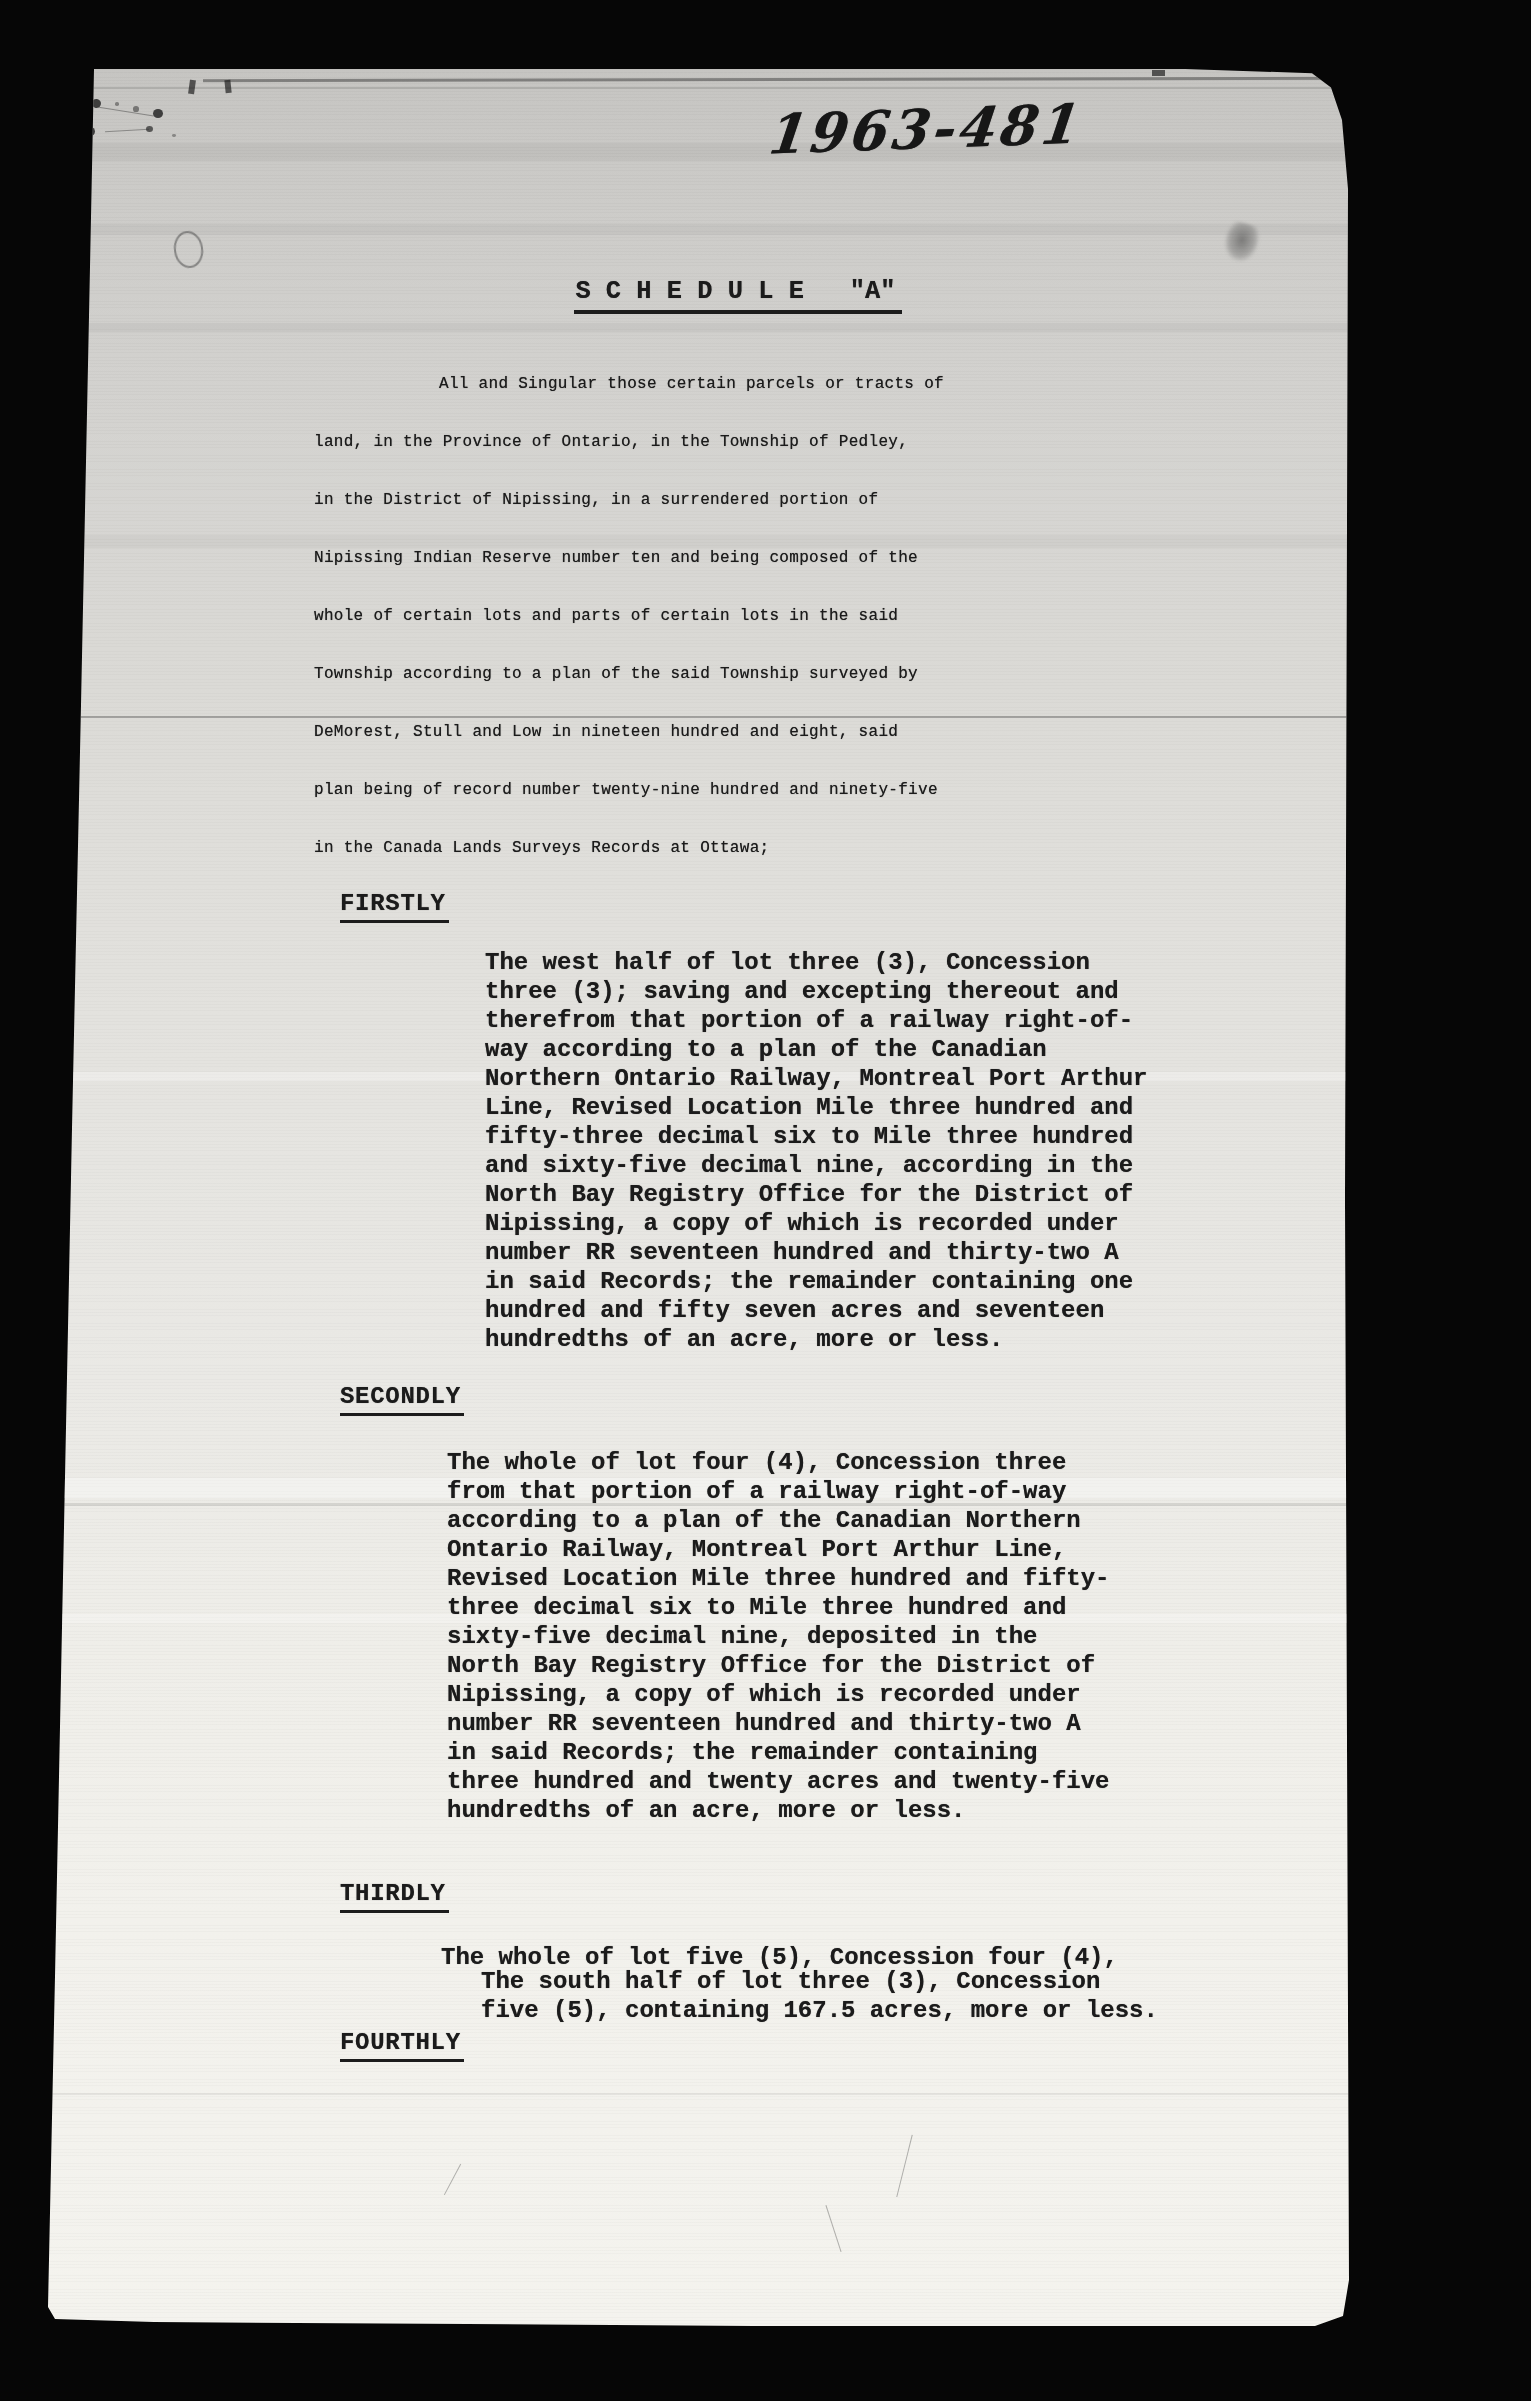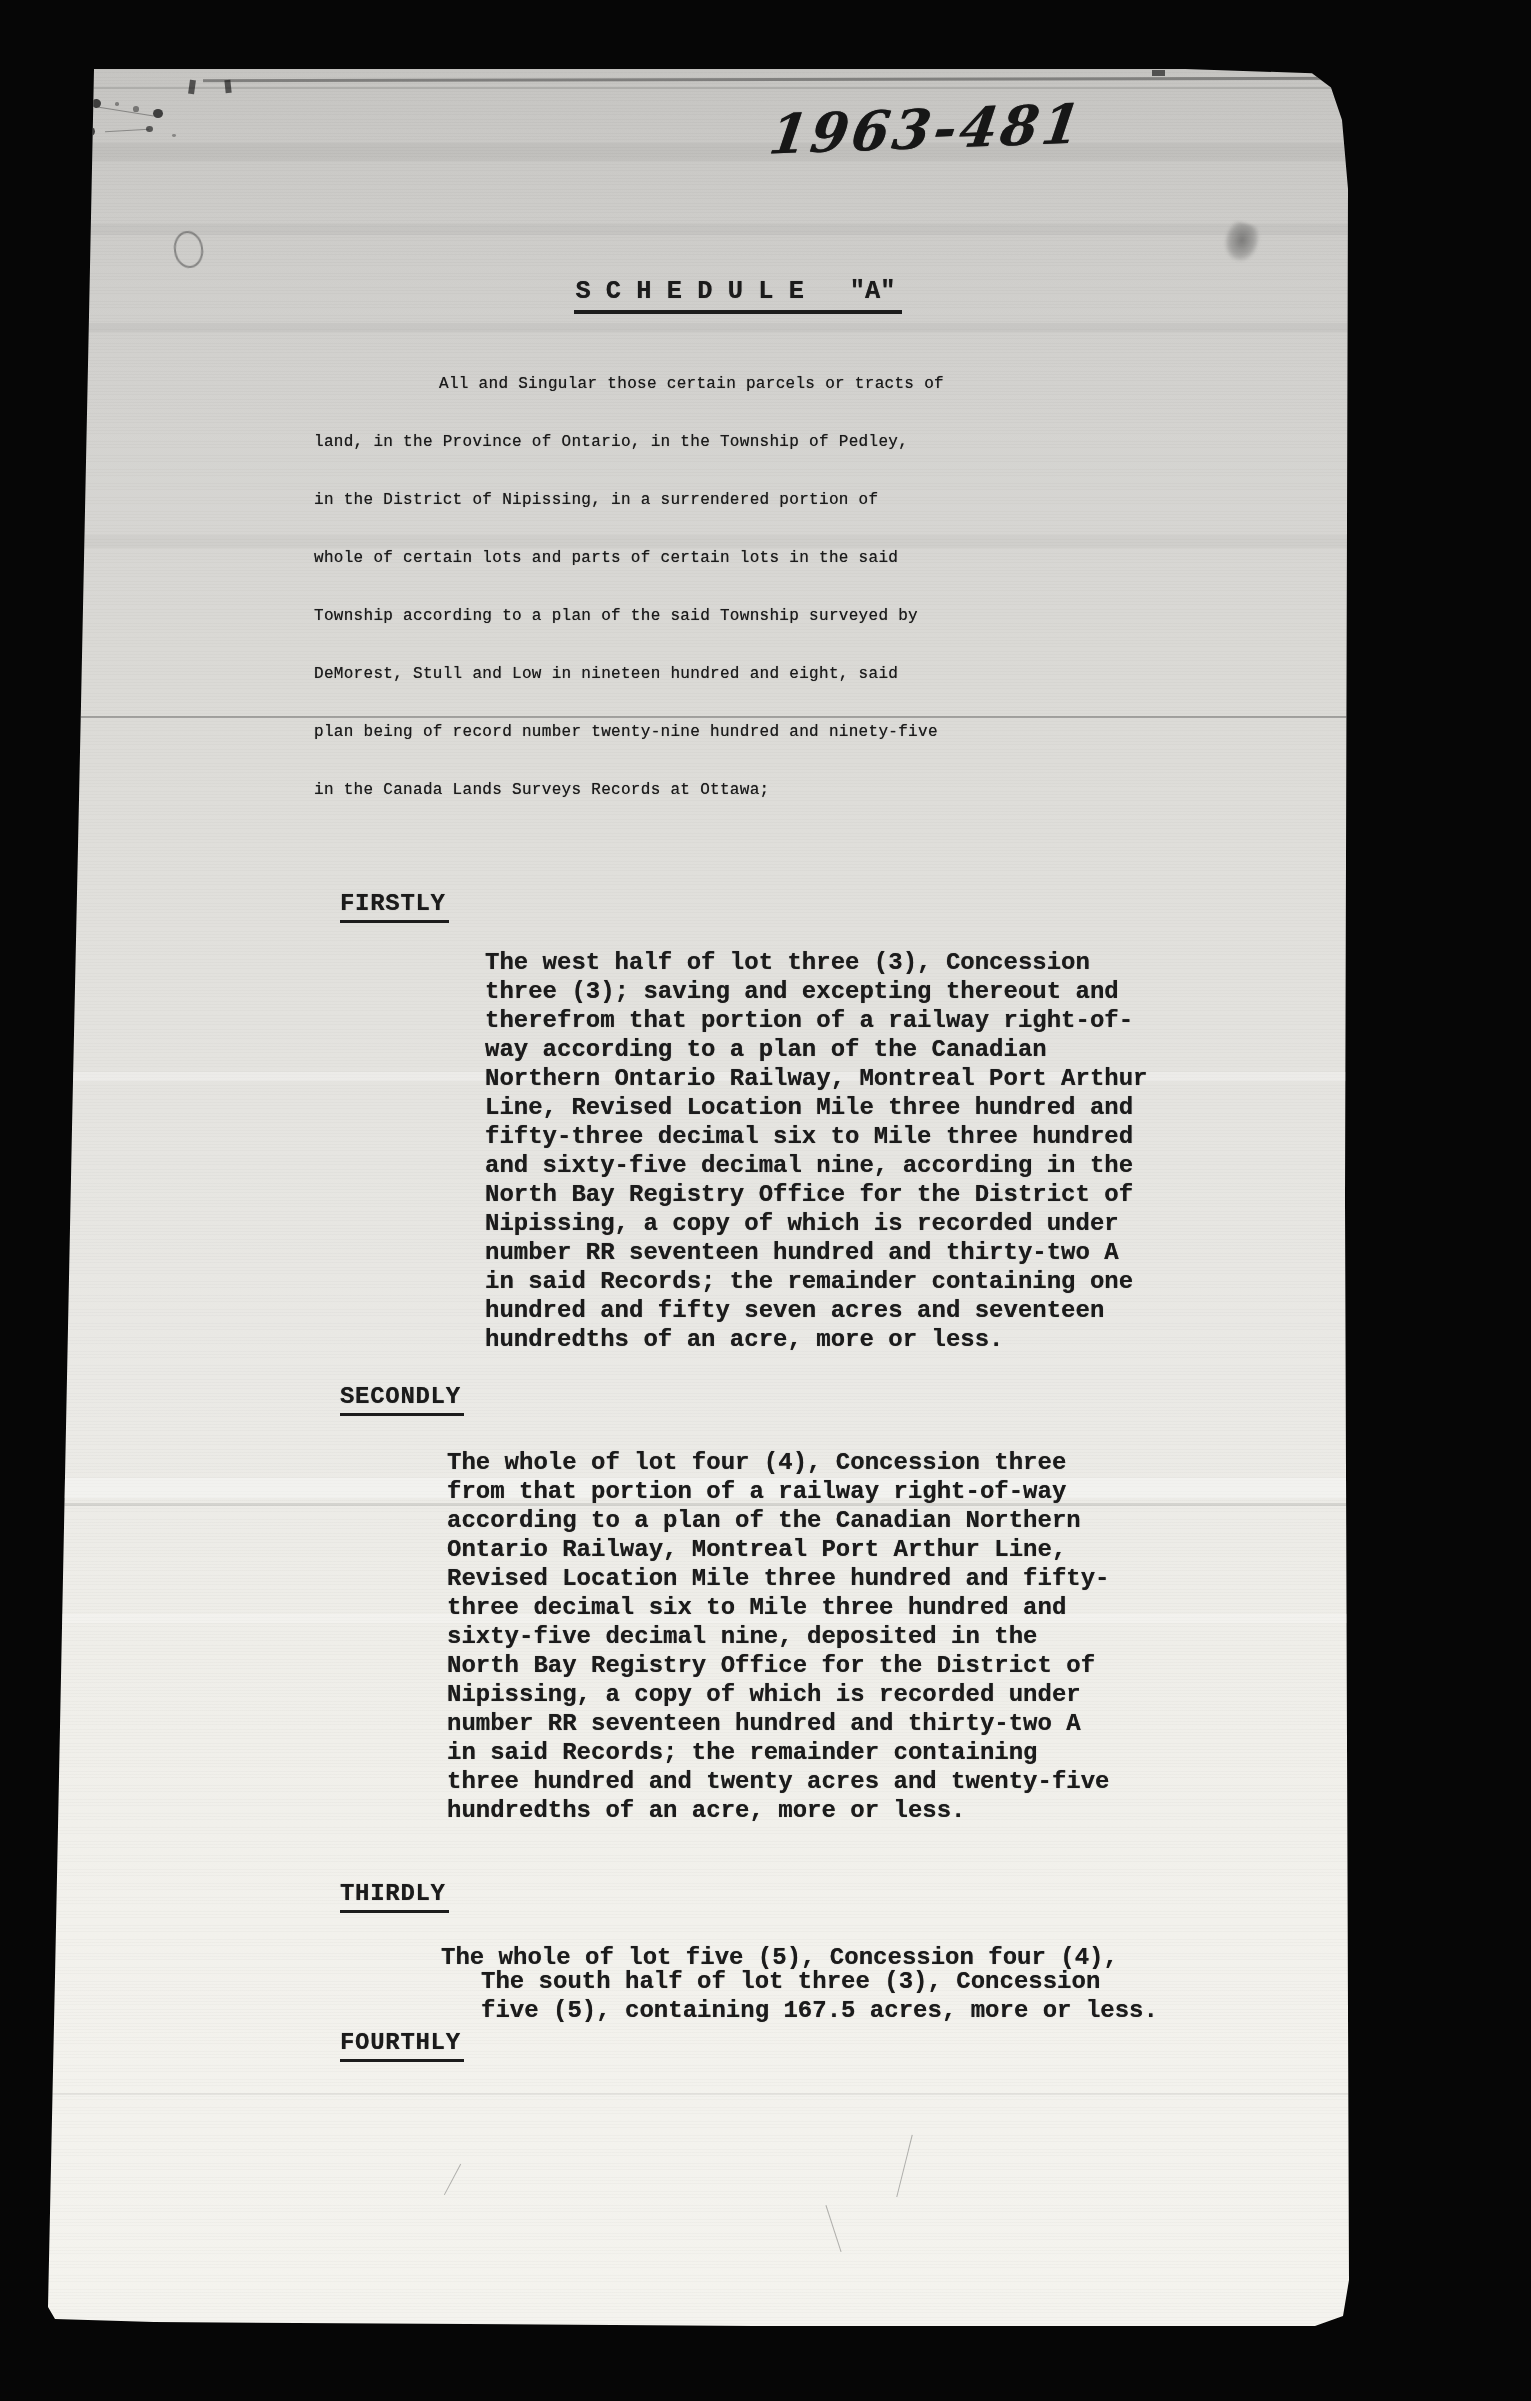--- a/index.html
+++ b/index.html
@@ -144,20 +144,21 @@
   <div class="scr scr3"></div>
 
   <div class="handwrite">1963-481</div>
 
   <div class="doc-title ink">S C H E D U L E   "A"</div>
 
   <div class="intro ink">
     <div class="ln first">All and Singular those certain parcels or tracts of</div>
     <div class="ln">land, in the Province of Ontario, in the Township of Pedley,</div>
     <div class="ln">in the District of Nipissing, in a surrendered portion of</div>
+    <div class="ln">Nipissing Indian Reserve number ten and being composed of the</div>
     <div class="ln">whole of certain lots and parts of certain lots in the said</div>
     <div class="ln">Township according to a plan of the said Township surveyed by</div>
     <div class="ln">DeMorest, Stull and Low in nineteen hundred and eight, said</div>
     <div class="ln">plan being of record number twenty-nine hundred and ninety-five</div>
     <div class="ln">in the Canada Lands Surveys Records at Ottawa;</div>
   </div>
 
   <div class="sec-h h-firstly ink">FIRSTLY</div>
   <div class="blk b-firstly ink">
     <div class="ln">The west half of lot three (3), Concession</div>

